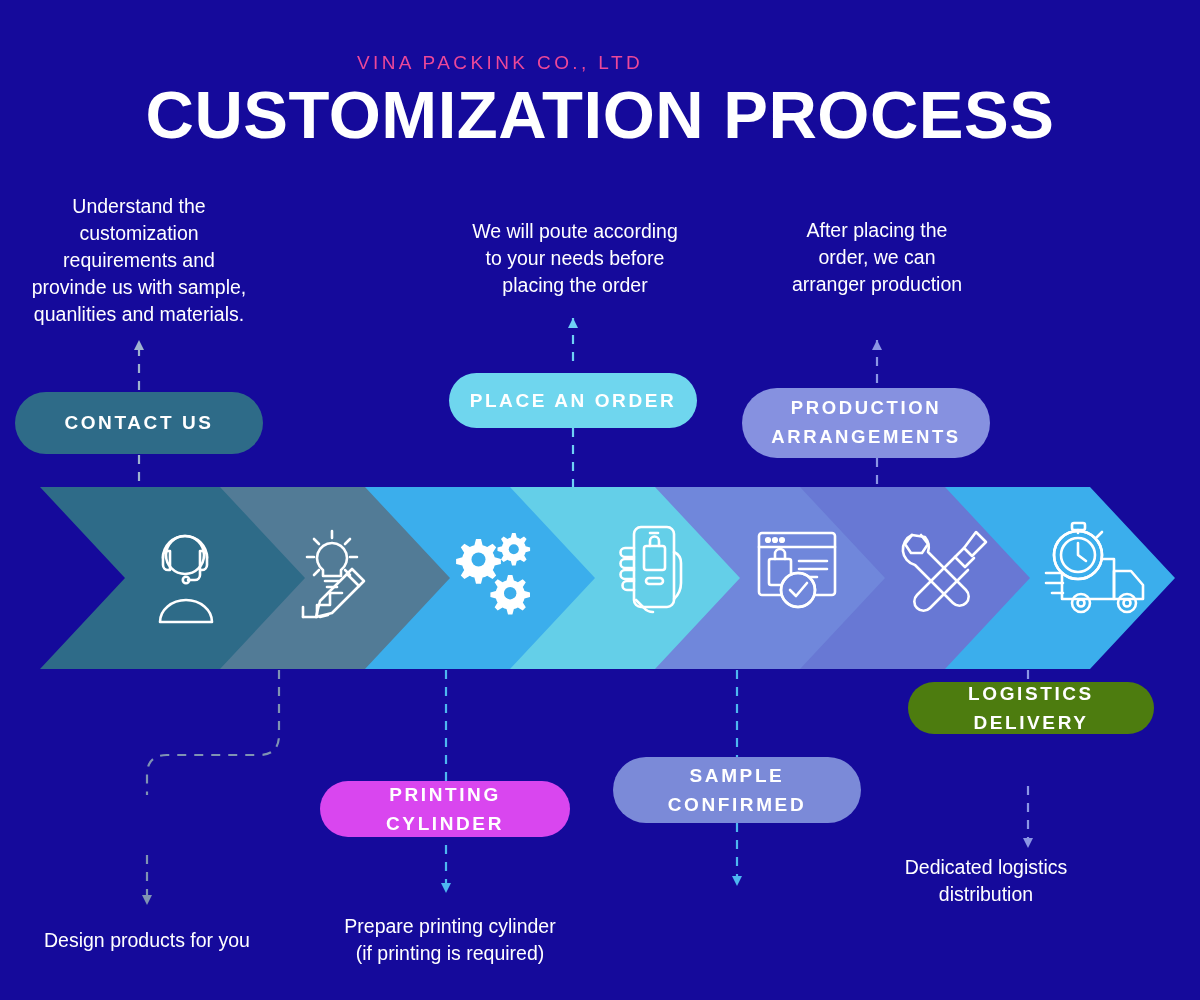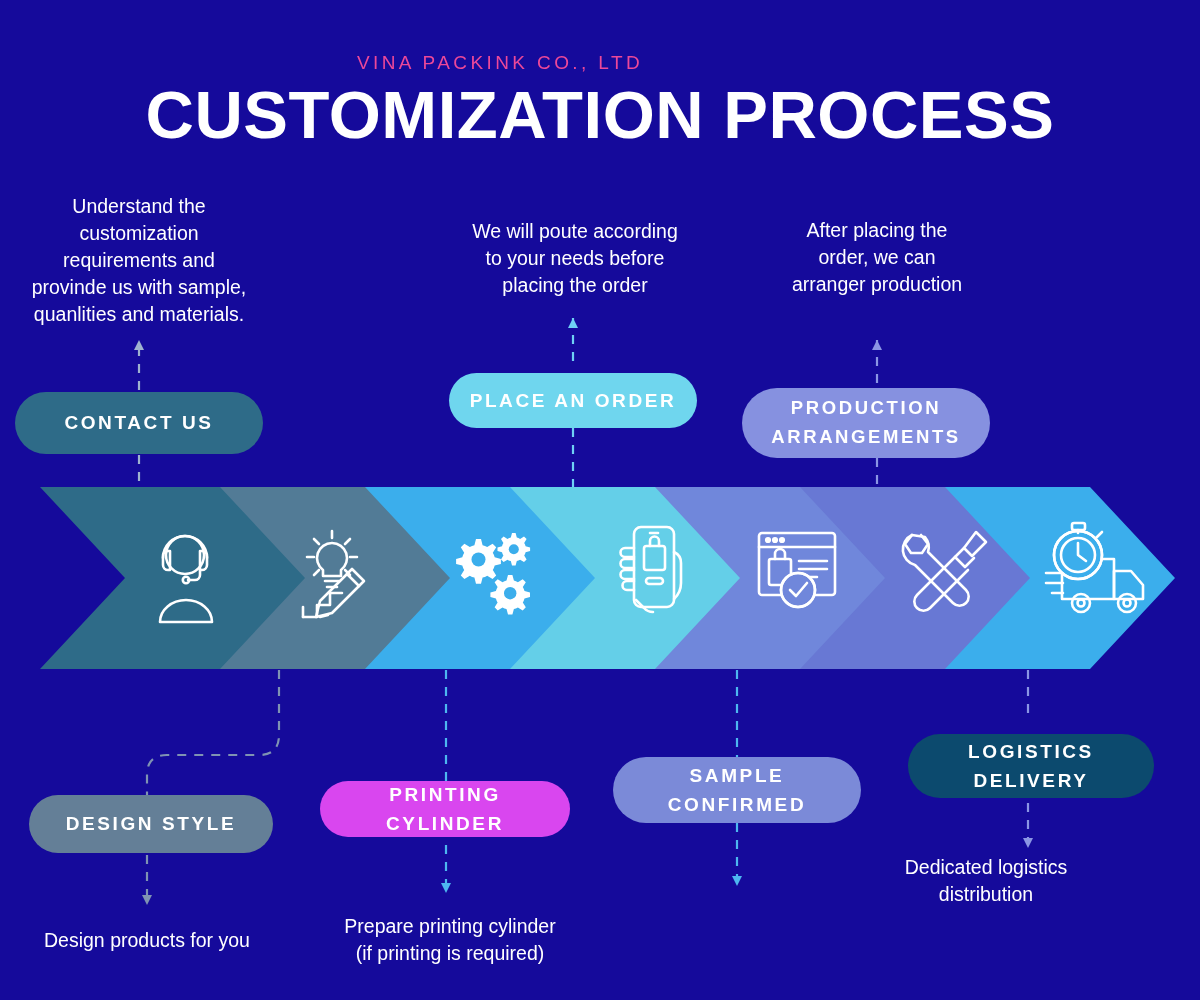--- a/index.html
+++ b/index.html
@@ -242,29 +242,28 @@
     </g>
   </svg>
 
   <div class="pill" style="left:15px; top:392px; width:248px; height:62px; background:#2E6B88;">CONTACT US</div>
 
   <div class="pill" style="left:449px; top:373px; width:248px; height:55px; background:#6FD6EE;">PLACE AN ORDER</div>
 
   <div class="pill" style="left:742px; top:388px; width:248px; height:70px; background:#8691E0; font-size:18.5px;">PRODUCTION
 ARRANGEMENTS</div>
 
-  <div class="pill" style="left:29px; top:795px; width:244px; height:58px; background:#647F97;">DESIGN STYLE</div>
 
   <div class="pill" style="left:320px; top:781px; width:250px; height:56px; background:#d946ef;">PRINTING
 CYLINDER</div>
 
   <div class="pill" style="left:613px; top:757px; width:248px; height:66px; background:#7B8AD8;">SAMPLE
 CONFIRMED</div>
 
-  <div class="pill" style="left:908px; top:734px; width:246px; height:64px; background:#0c4a6e;">LOGISTICS
+  <div class="pill" style="left:908px; top:682px; width:246px; height:52px; background:#4d7c0f;">LOGISTICS
 DELIVERY</div>
 
   <div class="caption" style="left:8px; top:193px; width:262px;">Understand the
 customization
 requirements and
 provinde us with sample,
 quanlities and materials.</div>
 
   <div class="caption" style="left:447px; top:218px; width:256px;">We will poute according
 to your needs before

